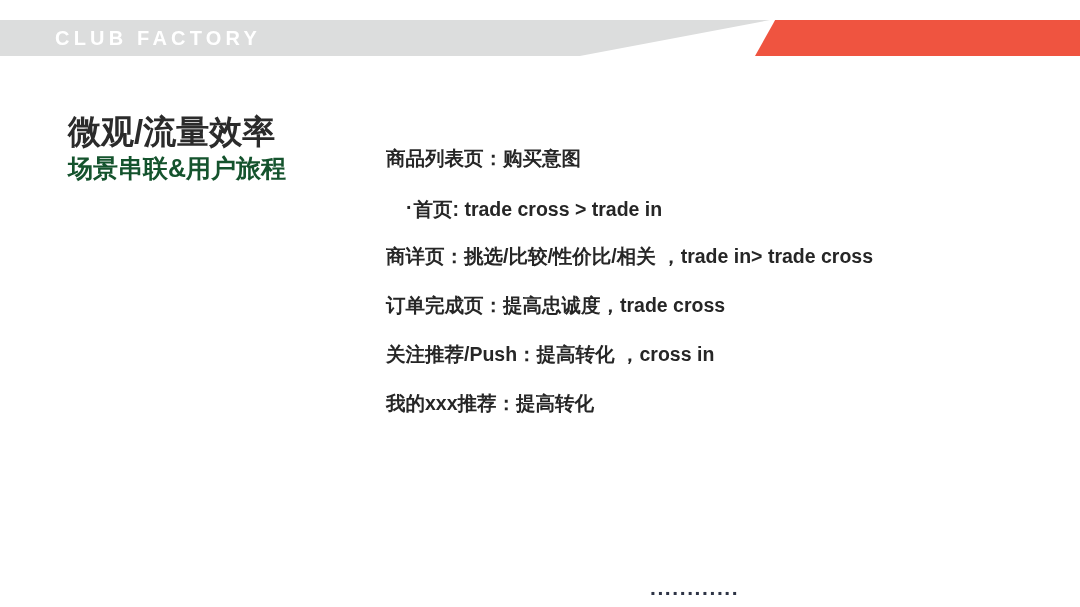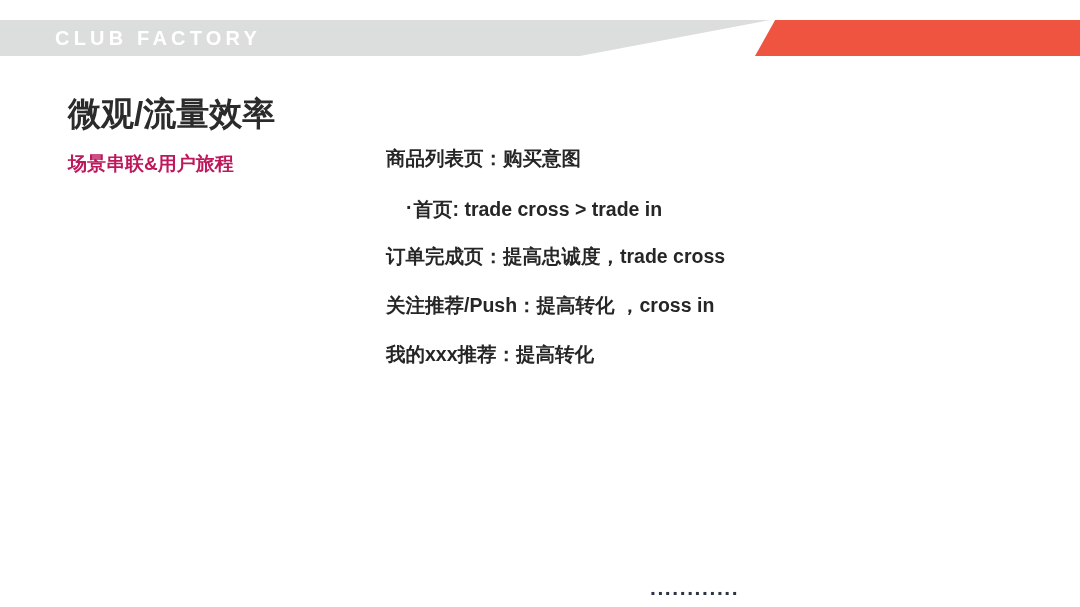--- a/index.html
+++ b/index.html
@@ -57,38 +57,38 @@
     height: 36px;
     background: #ef5440;
     -webkit-clip-path: polygon(6.2% 0, 100% 0, 100% 100%, 0 100%);
     clip-path: polygon(6.2% 0, 100% 0, 100% 100%, 0 100%);
   }
 
   
   #title-block {
     position: absolute;
     left: 68px;
-    top: 94px;
+    top: 112px;
     width: 290px;
   }
 
   #page-title {
     font-size: 33px;
     font-weight: bold;
     color: #2b2b2b;
     letter-spacing: 0px;
     line-height: 40px;
     white-space: nowrap;
   }
 
   #page-subtitle {
-    margin-top: 17px;
-    font-size: 19px;
+    margin-top: 3px;
+    font-size: 25px;
     font-weight: bold;
-    color: #be185d;
+    color: #14532d;
     line-height: 26px;
     white-space: nowrap;
   }
 
   
   #content-block {
     position: absolute;
     left: 378px;
     top: 134px;
     width: 660px;
@@ -139,18 +139,19 @@
 </div>
 
 <div id="title-block" style="color: rgb(43, 43, 43);">
   <div id="page-title">微观/流量效率</div>
   <div id="page-subtitle">场景串联&amp;用户旅程</div>
 </div>
 
 <div id="content-block" style="color: rgb(38, 38, 38); margin-left: 8px;">
     <div class="content-line"><span>商品列表页：购买意图</span></div>
     <div class="content-line indented"><span class="bullet-dot">·</span><span>首页: trade cross &gt; trade in</span></div>
+    <div class="content-line"><span>商详页：挑选/比较/性价比/相关 ，trade in&gt; trade cross</span></div>
     <div class="content-line"><span>订单完成页：提高忠诚度，trade cross</span></div>
     <div class="content-line"><span>关注推荐/Push：提高转化 ，cross in</span></div>
     <div class="content-line"><span>我的xxx推荐：提高转化</span></div>
   </div>
 
 <div id="ellipsis-row">............</div>
 
 </body></html>

